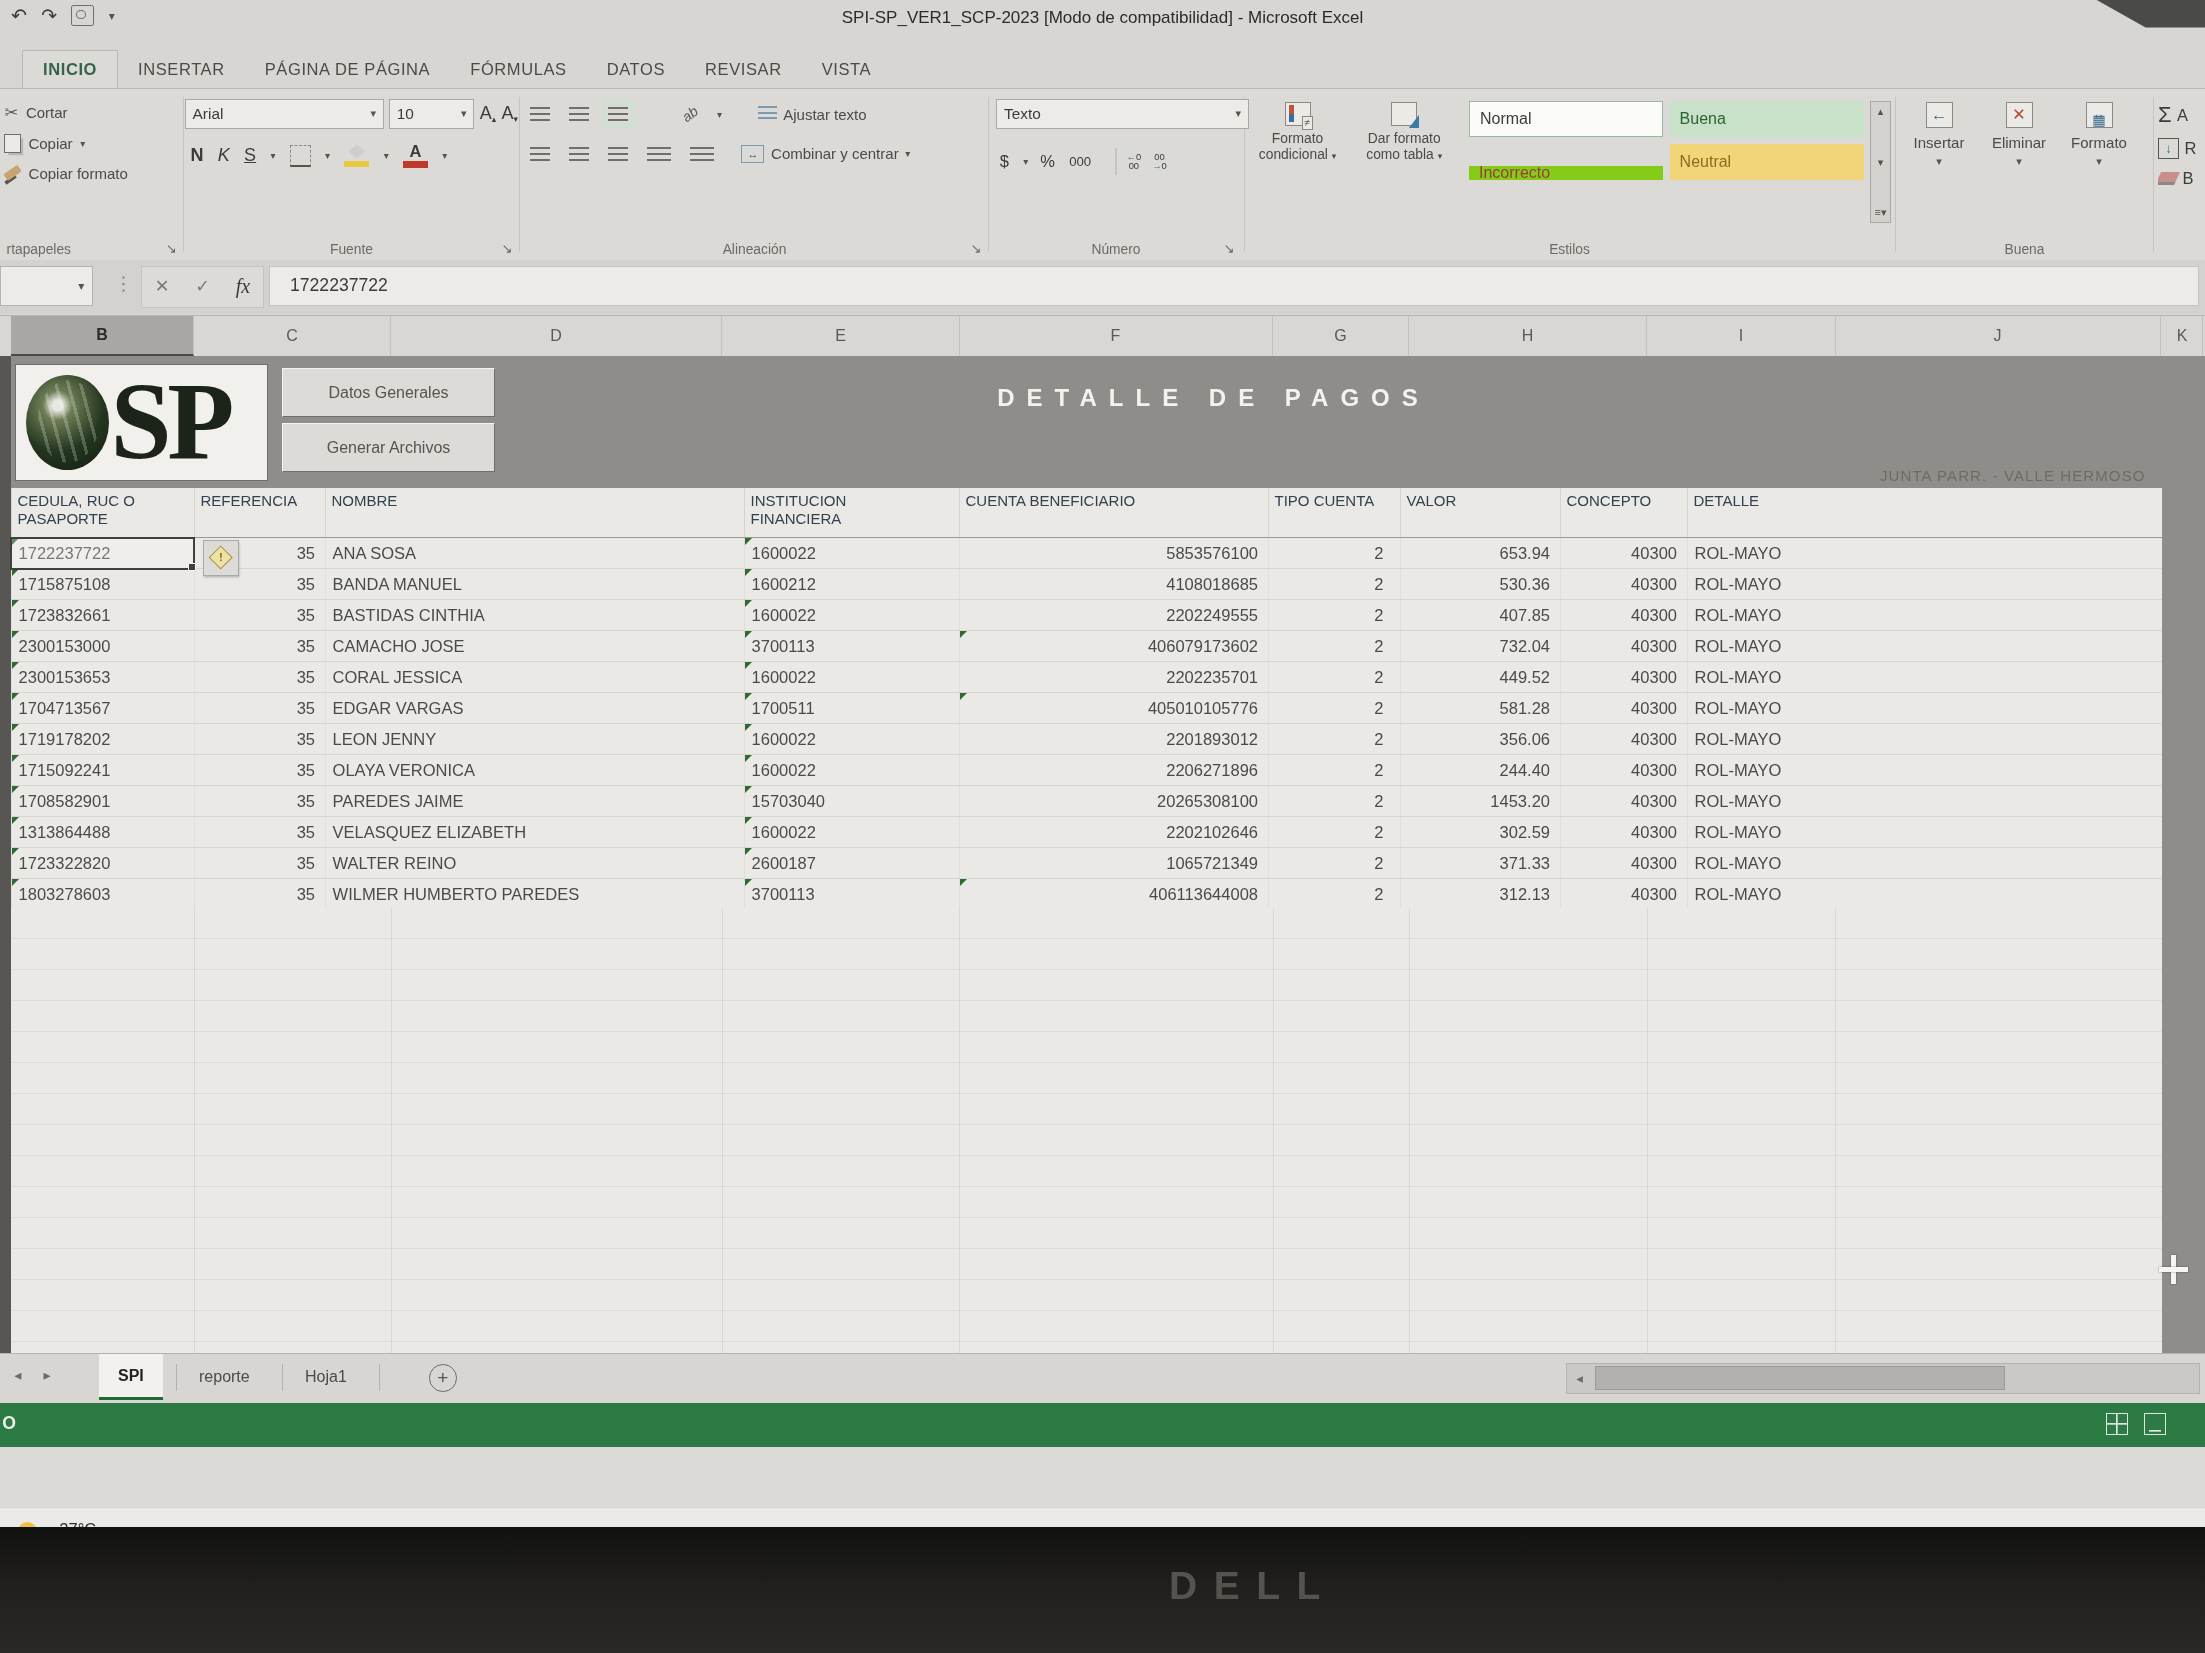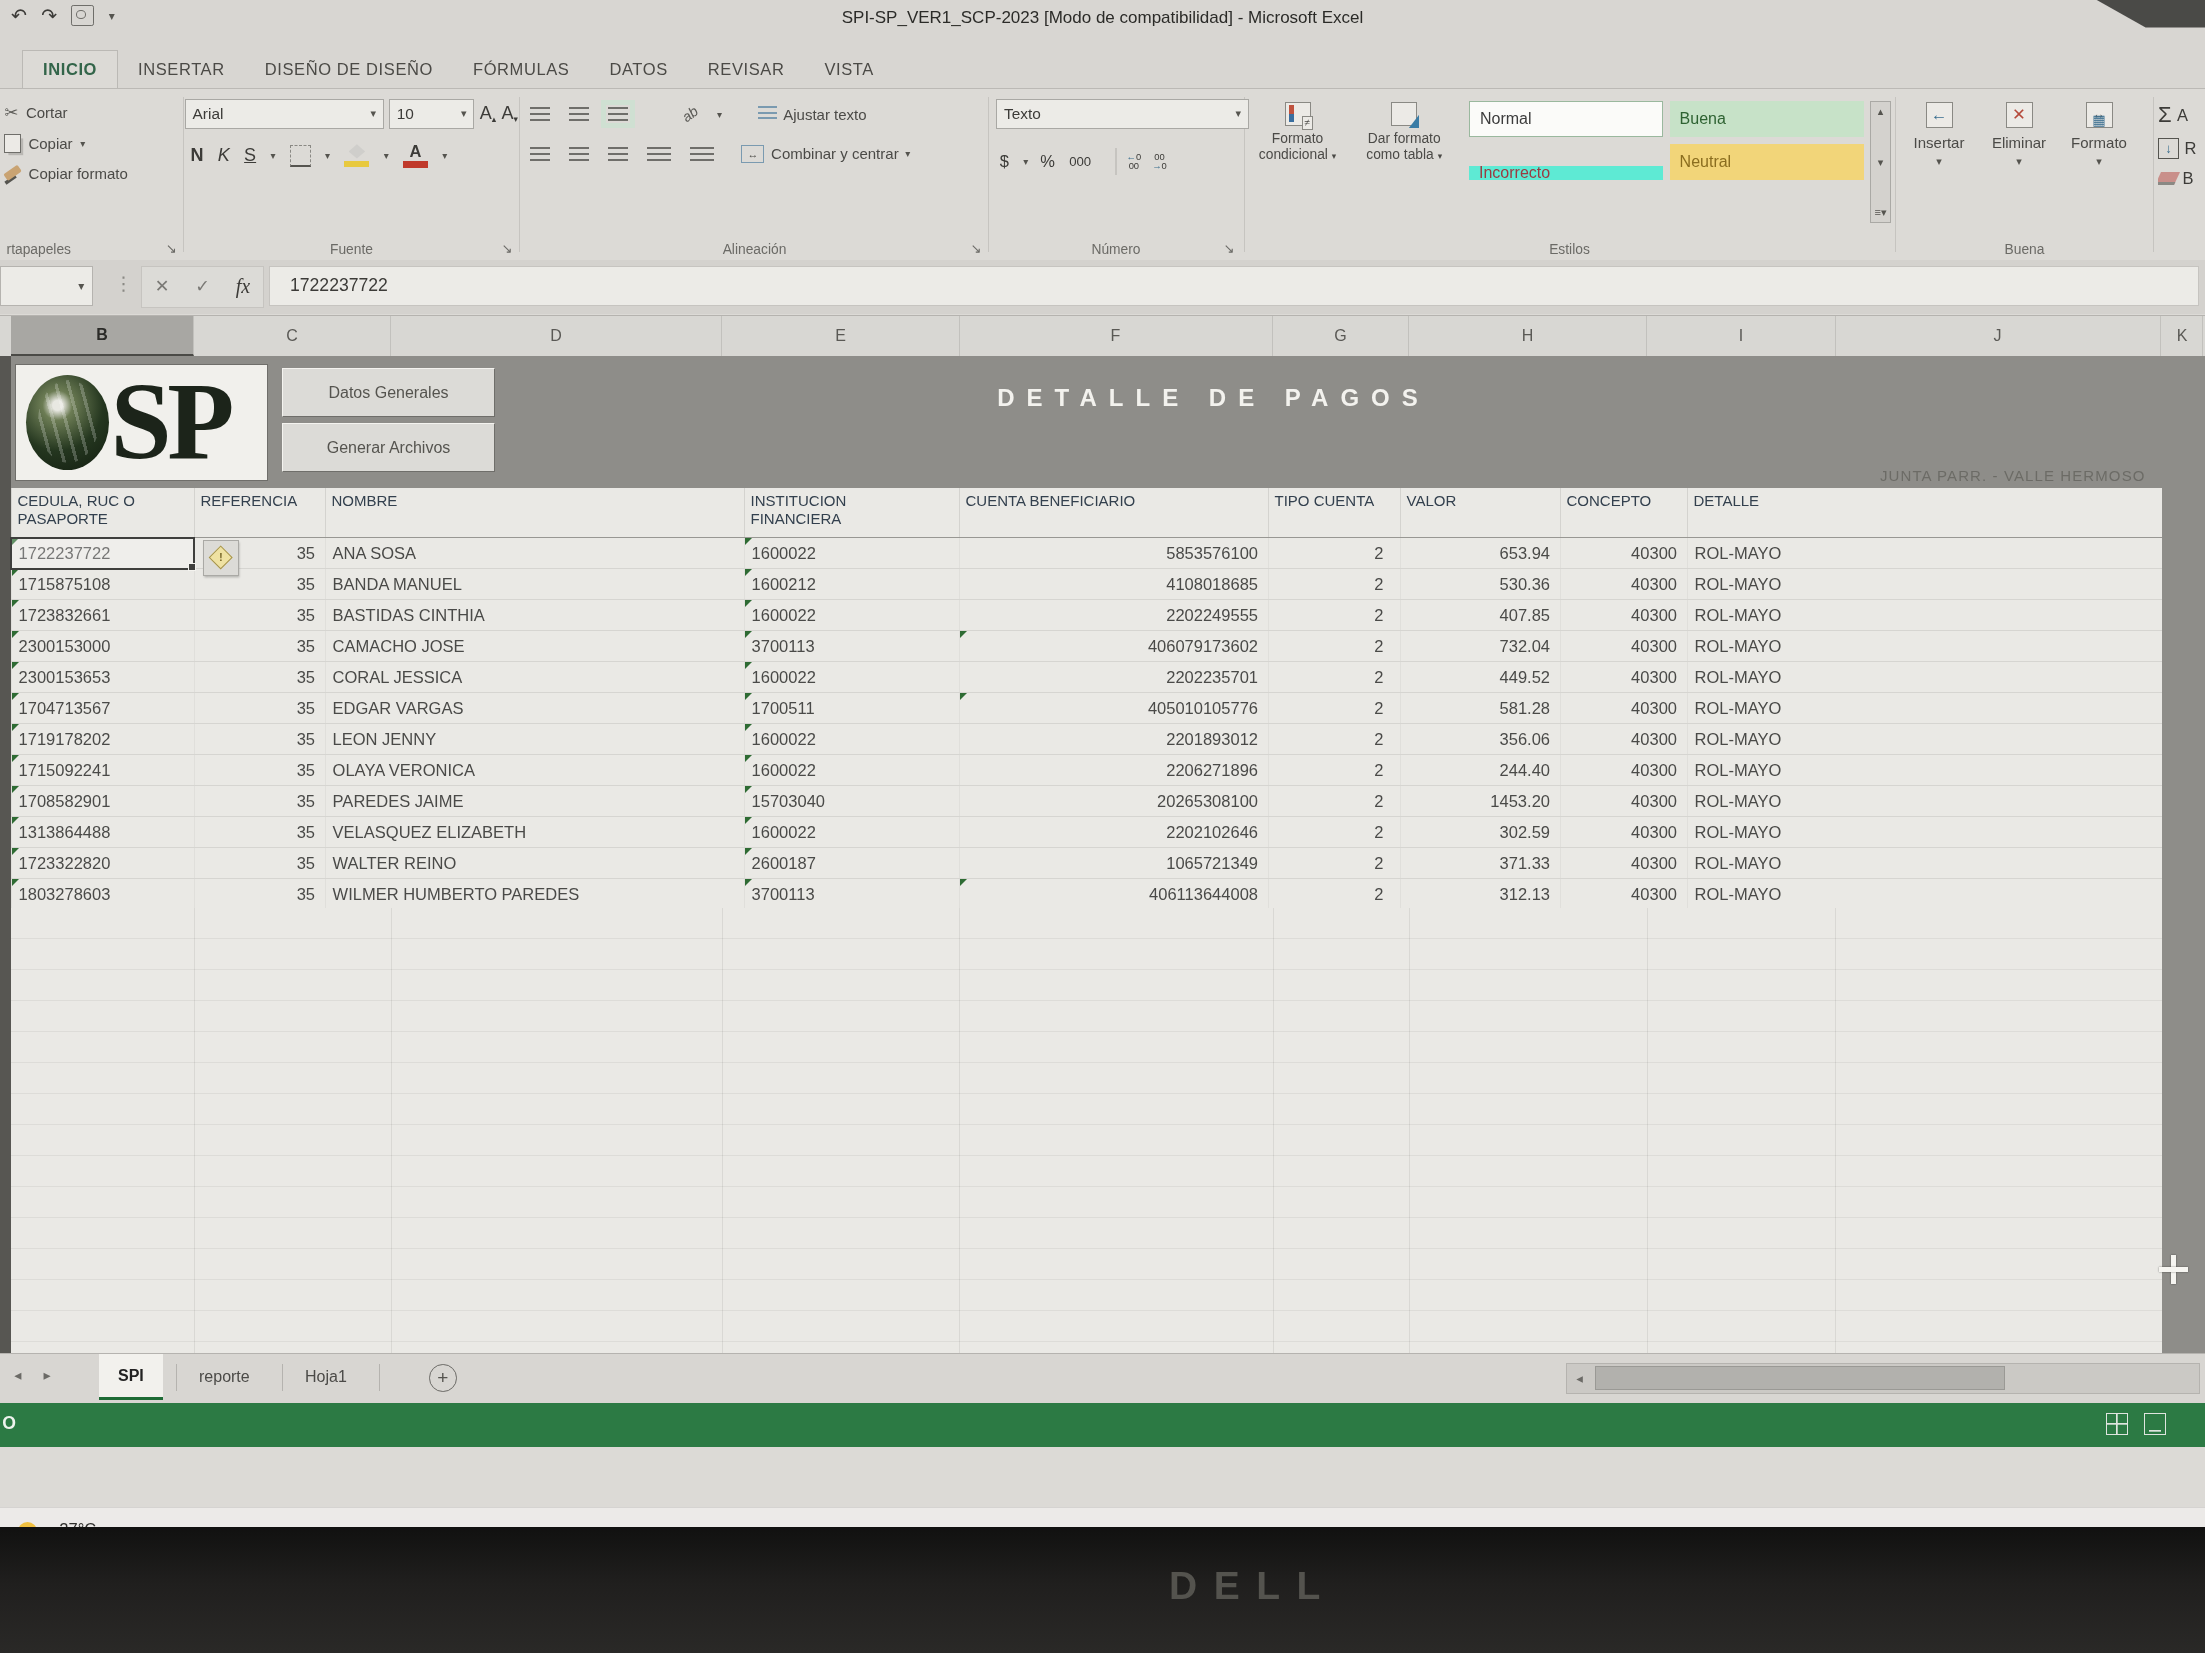--- a/index.html
+++ b/index.html
@@ -55,21 +55,21 @@
   .i-condf{width:24px;height:22px;margin:0 auto 4.4px;background:
      linear-gradient(#eceae6,#eceae6) ,#eceae6;border:1.1px solid #8a8984;position:relative;}
   .i-condf::before{content:"";position:absolute;left:3.3px;top:2.2px;width:5.5px;height:16.5px;background:linear-gradient(#c0533f 0 50%,#3a6e9f 50% 100%);}
   .i-condf::after{content:"\2260";position:absolute;right:-3.3px;bottom:-4.4px;background:#eceae6;border:1.1px solid #8a8984;font-size:10px;padding:0 1.7px;}
   .i-tablef{width:24px;height:22px;margin:0 auto 4.4px;background:#eceae6;border:1.1px solid #8a8984;position:relative;}
   .i-tablef::after{content:"";position:absolute;right:-3.3px;bottom:-3.3px;width:11px;height:14.3px;background:#3a7ca5;clip-path:polygon(100% 0,100% 100%,0 100%);}
   .chipgrid{position:absolute;left:221px;top:12px;display:grid;grid-template-columns:194px 194px;grid-auto-rows:36px;gap:6.6px;}
   .chip{display:flex;align-items:center;padding-left:10px;font-size:16px;box-sizing:border-box;}
   .chip0{background:#fbfbf9;color:#3c3c3c;border:1.7px solid #9ab89e;}
   .chip1{background:#c7e2c8;color:#2e6232;}
-  .chip2{background:#5eead4;color:#9c3a41;margin-top:22px;}
+  .chip2{background:#84cc16;color:#9c3a41;margin-top:22px;}
   .chip3{background:#f2d579;color:#8a6d1f;}
   .chipscroll{position:absolute;right:0;top:12px;width:21px;height:122px;border:1.1px solid #aaa9a5;background:#d4d2ce;display:flex;flex-direction:column;justify-content:space-between;align-items:center;padding:3.3px 0;box-sizing:border-box;color:#55544f;font-size:11px;}
   
   .cellbtn{width:80px;text-align:center;font-size:15px;color:#4b4a47;}
   .cellico{width:25px;height:24px;margin:0 auto 5.5px;border:1.1px solid #8a8984;background:#eceae6;position:relative;}
   .cellico .ov{position:absolute;font-size:16.5px;left:50%;top:50%;transform:translate(-50%,-55%);}
   .carsmall{display:block;margin-top:4.4px;font-size:11px;color:#55544f;}
   
   .editrow{display:flex;align-items:center;gap:5.5px;font-size:16.5px;color:#3c3b38;margin-bottom:10px;}
   .i-filldown{width:19px;height:19px;border:1.1px solid #55544f;display:flex;align-items:center;justify-content:center;font-size:13.2px;color:#3a6e8f;}
@@ -189,21 +189,21 @@
         <span class="qbox"></span>
         <span class="caret">▾</span>
       </div>
       <div class="wintitle">SPI-SP_VER1_SCP-2023  [Modo de compatibilidad] - Microsoft Excel</div>
       <div class="corner-shade"></div>
     </div>
 
     <div class="tabrow">
       <span class="rtab active">INICIO</span>
       <span class="rtab">INSERTAR</span>
-      <span class="rtab">DISEÑO DE DISEÑO</span>
+      <span class="rtab">PÁGINA DE PÁGINA</span>
       <span class="rtab">FÓRMULAS</span>
       <span class="rtab">DATOS</span>
       <span class="rtab">REVISAR</span>
       <span class="rtab">VISTA</span>
     </div>
 
     <div class="ribbon">
       <div class="vsep" style="left:183px"></div>
       <div class="vsep" style="left:519px"></div>
       <div class="vsep" style="left:988px"></div>

